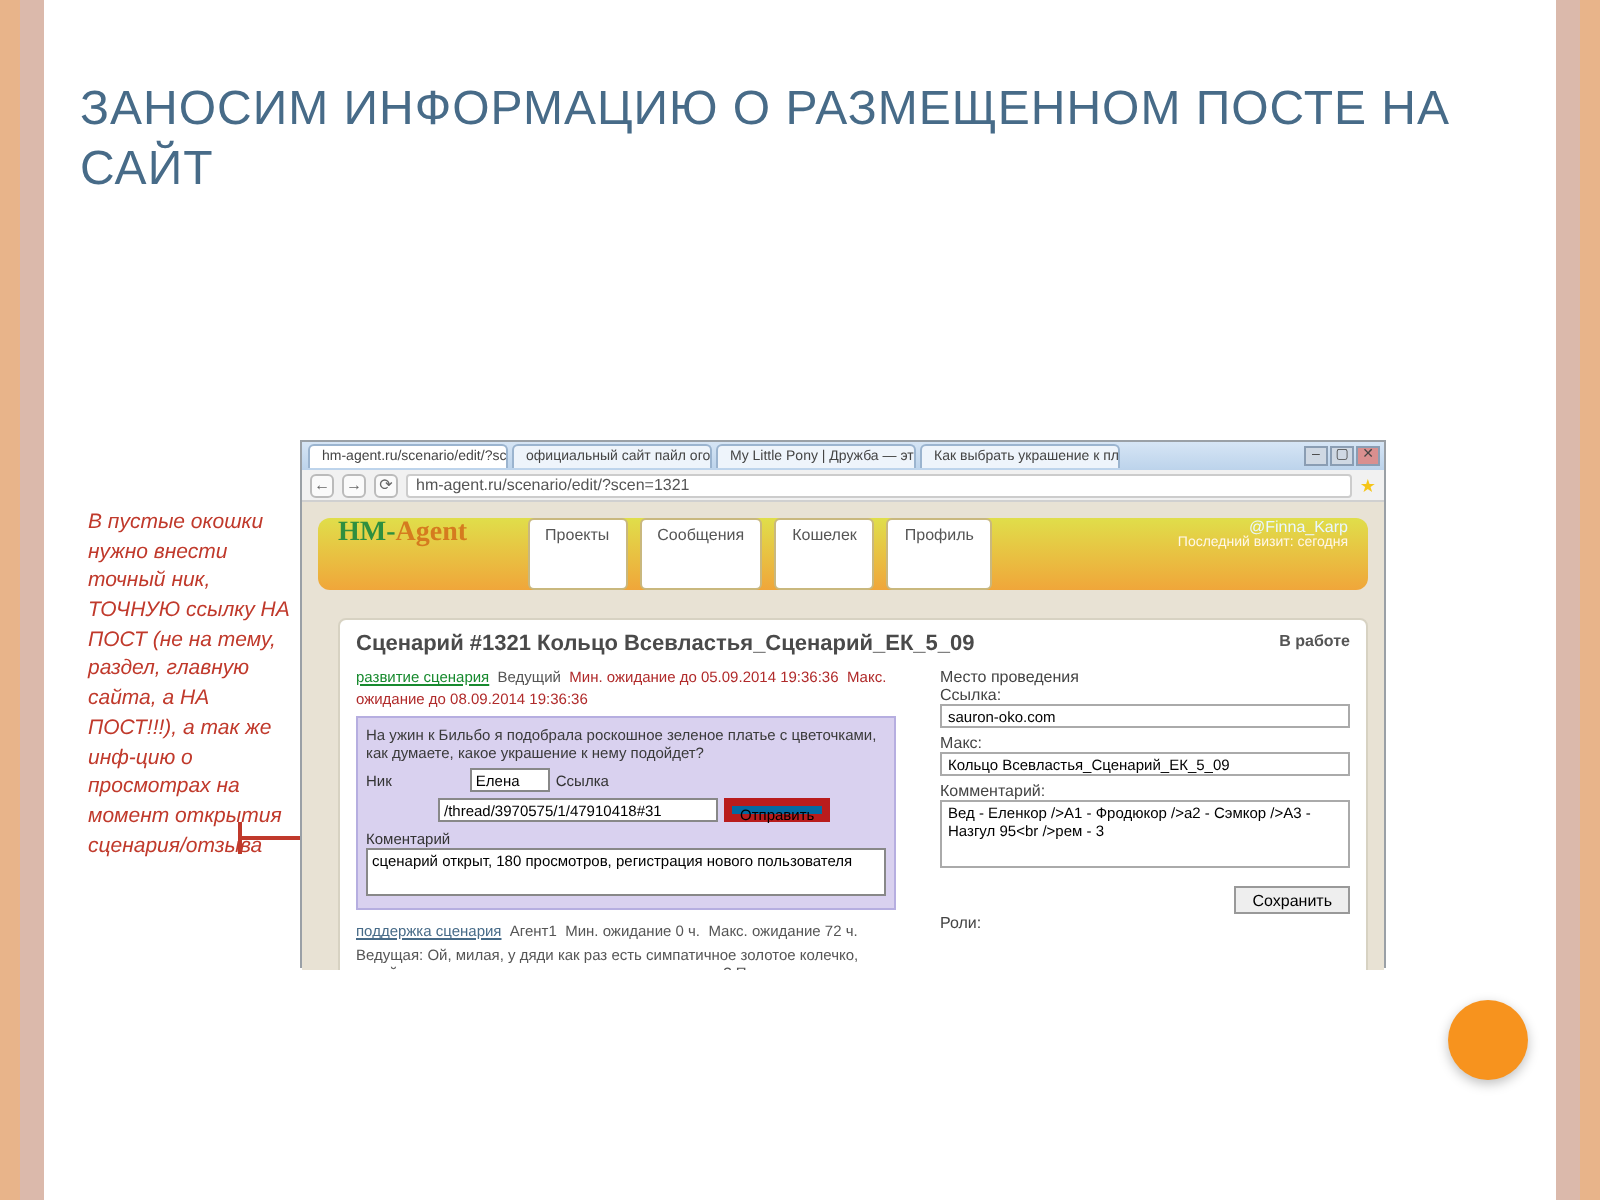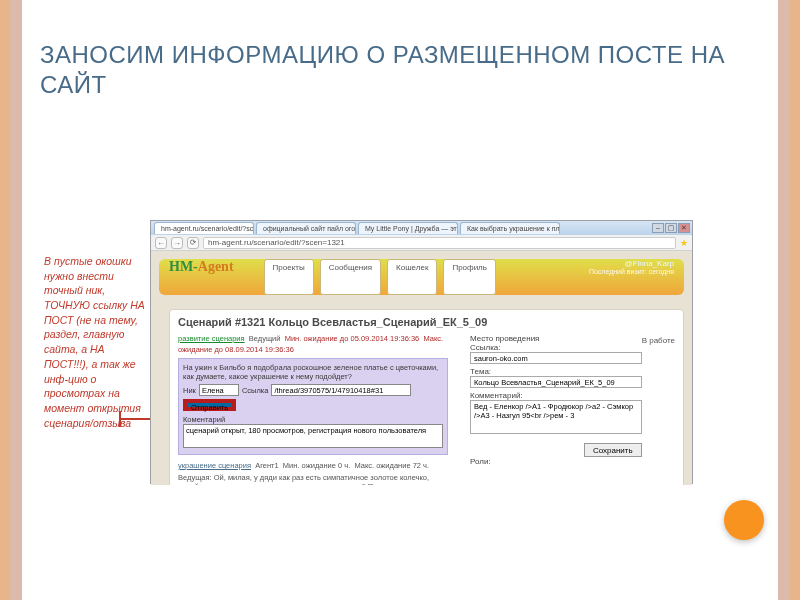--- a/index.html
+++ b/index.html
@@ -118,42 +118,42 @@
     border: 1px solid #d7d2c2;
     border-radius: 4px;
     padding: 6px 8px 8px 8px;
     position: relative;
     min-height: 168px;
   }
   .card h2 {
     font-size: 11px; font-weight: bold; color: #4a4a4a; display:inline-block;
   }
   .badge {
-    float: right; font-size: 8px; font-weight: normal; color: #555; margin-top: 20px;
+    float: right; font-size: 8px; font-weight: bold; color: #555;
   }
 
   .cols { display: flex; gap: 22px; margin-top: 6px; }
   .lcol { width: 270px; }
   .rcol { flex: 1; font-size: 8px; color:#444; }
 
   .statline { font-size: 7.5px; color:#555; line-height:1.4; }
   .statline .green { color:#178a2e; text-decoration: underline; }
   .statline .red { color:#b02a2a; }
 
   .panel {
     background: #d9d1ef;
     border: 1px solid #b6aee0;
     padding: 4px;
     font-size: 7.5px; color:#3a3a3a;
     margin-top: 3px;
   }
   .panel .row { display:flex; align-items:center; gap:3px; margin-top:3px; flex-wrap:wrap;}
   .panel label { color:#333; }
   .panel input[type=text] {
-    height: 12px; border:1px solid #888; font-size:7.5px; padding:0 2px; background:#fff;
+    height: 12px; border:1px solid #888; font-size:7.5px; padding:0 2px; background:#fff;margin-left:36px;
   }
   .panel input.nick { width: 40px; }
   .panel input.link { width: 140px; }
   .panel textarea { width: 100%; height: 24px; border:1px solid #888; font-size:7.5px; padding:1px 2px; resize:none; background:#fff; font-family: inherit;}
   .panel .btn { height:12px; font-size:7.5px; border:4px solid #b91c1c; background:#0369a1; padding:0 4px;}
 
   .below { font-size:7.5px; color:#555; margin-top:6px; }
   .below .u { text-decoration: underline; color:#476b88; }
 
   .rcol .fld { margin-bottom: 3px; }
@@ -271,36 +271,36 @@
                 <input type="text" class="link" value="/thread/3970575/1/47910418#31" style="">
                 <button class="btn">Отправить</button>
               </div>
               <div class="row" style="display:block; margin-top:4px;">
                 <label>Коментарий</label>
                 <textarea style="">сценарий открыт, 180 просмотров, регистрация нового пользователя</textarea>
               </div>
             </div>
 
             <div class="below">
-              <span class="u">украшение сценария</span>
+              <span class="u">поддержка сценария</span>
               &nbsp;<span>Агент1</span>
               &nbsp;<span>Мин. ожидание 0 ч.</span>
               &nbsp;<span>Макс. ожидание 72 ч.</span>
             </div>
             <div class="below" style="margin-top:3px;">Ведущая: Ой, милая, у дяди как раз есть симпатичное золотое колечко, давайте я попрошу его одолжить вам для праздника? Потом вернете, а то Бильбо...</div>
           </div>
 
           <div class="rcol">
             <div class="fld">
               <div>Место проведения</div>
               <div>Ссылка:</div>
               <input type="text" value="sauron-oko.com" style="">
             </div>
             <div class="fld">
-              <div>Тема:</div>
+              <div>Макс:</div>
               <input type="text" value="Кольцо Всевластья_Сценарий_ЕК_5_09" style="">
             </div>
             <div class="fld">
               <div>Комментарий:</div>
               <textarea style="">Вед - Еленкор /&gt;А1 - Фродюкор /&gt;а2 - Сэмкор /&gt;А3 - Назгул 95&lt;br /&gt;рем - 3</textarea>
             </div>
             <button class="savebtn">Сохранить</button>
             <div style="clear:both; margin-top:6px;">Роли:</div>
           </div>
         </div>

